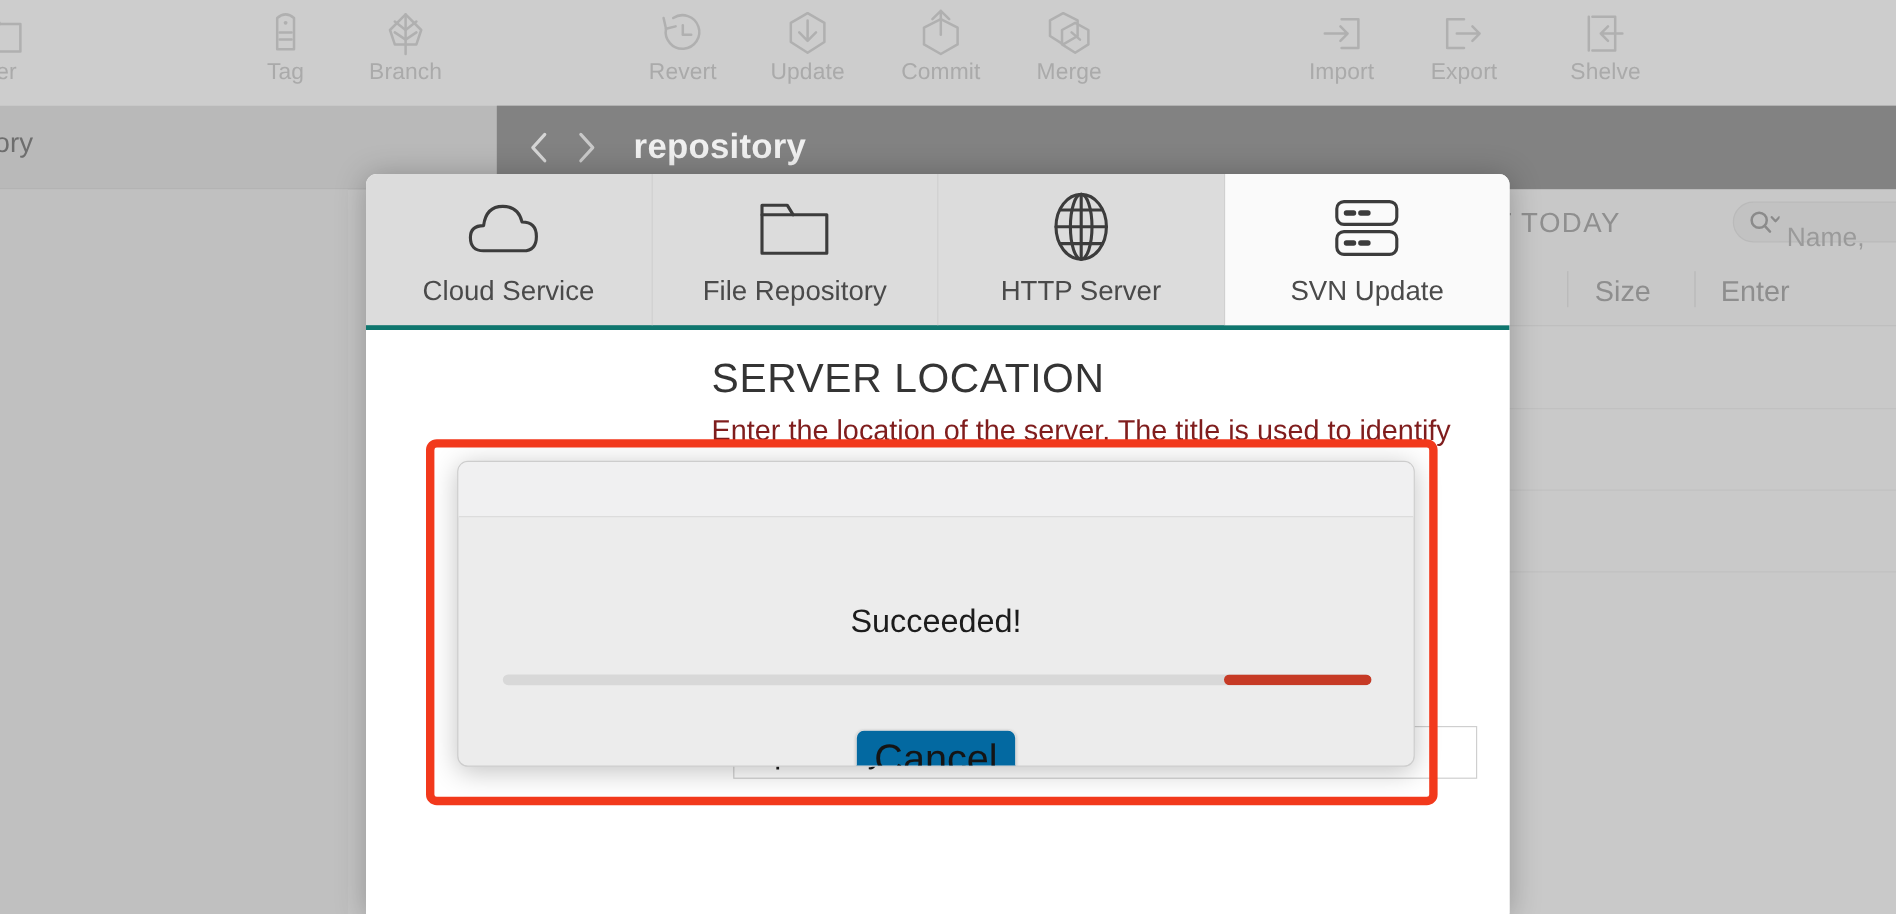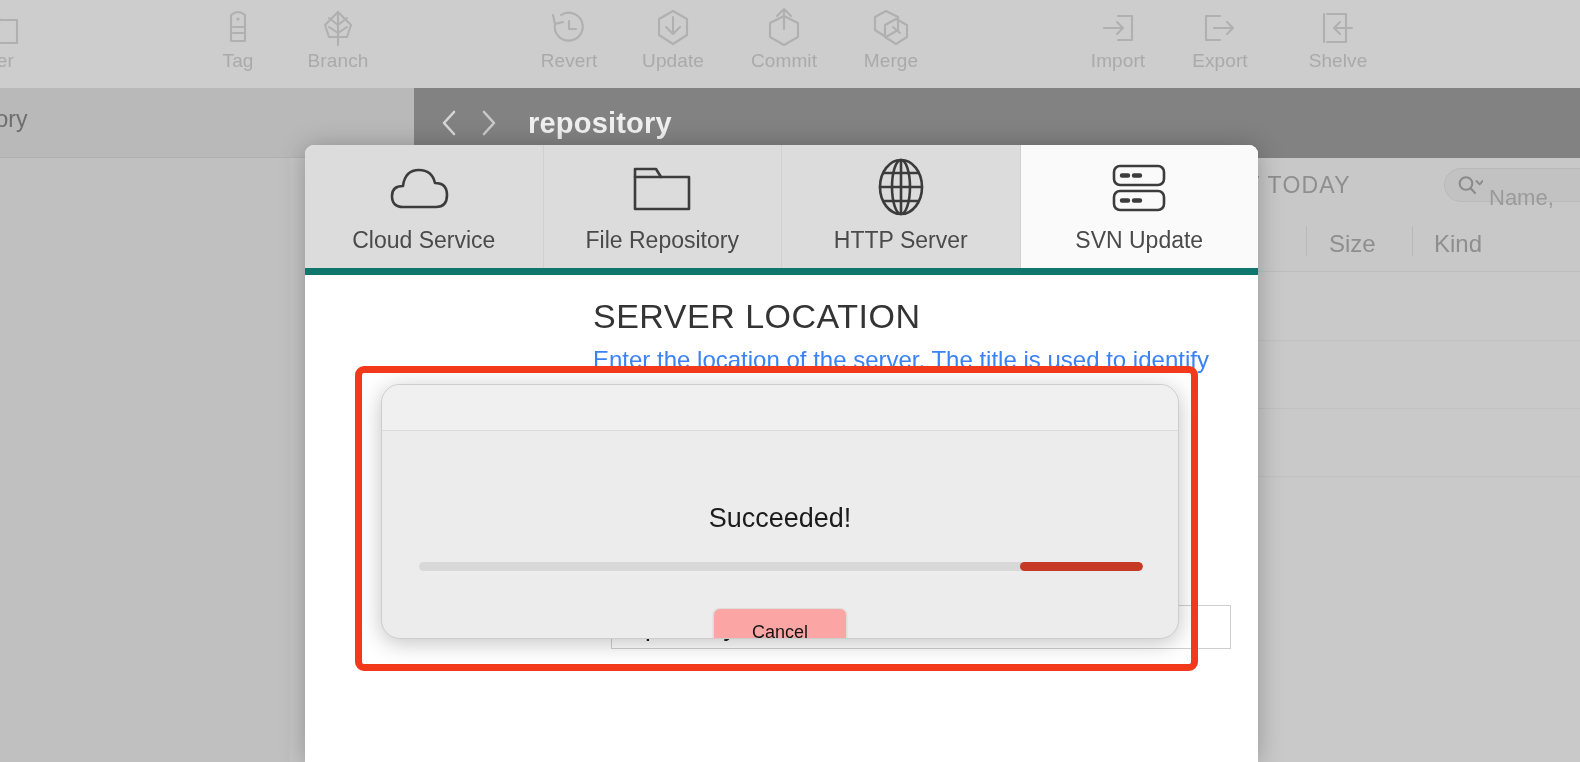--- a/index.html
+++ b/index.html
@@ -199,21 +199,21 @@
     background: #ffffff;
     border-radius: 9px 9px 0 0;
     box-shadow: 0 2px 26px rgba(0,0,0,.26);
     overflow: hidden;
   }
 
   .sheet-tabs {
     position: relative;
     height: 130px;
     background: #dcdcdc;
-    border-bottom: 7px solid #0f766e;
+    border-bottom: 4px solid #0f766e;
     display: flex;
   }
   .sheet-tab {
     flex: 1;
     display: flex;
     flex-direction: column;
     align-items: center;
     justify-content: center;
     gap: 10px;
     border-right: 1px solid #d0d0d0;
@@ -245,21 +245,21 @@
     left: 288px; top: 22px;
     font-size: 34px;
     color: #343434;
     letter-spacing: .5px;
   }
   .section-desc {
     position: absolute;
     left: 288px; top: 70px;
     width: 640px;
     font-size: 24px;
-    color: #3b82f6;
+    color: #7f1d1d;
     line-height: 30px;
   }
 
   .form-row {
     position: absolute;
     display: flex;
     align-items: center;
   }
   .form-label {
     font-size: 26px;
@@ -282,21 +282,21 @@
   .row-path .form-input { width: 620px; }
 
   
 
   .progress-modal {
     position: absolute;
     left: 381px; top: 384px;
     width: 798px; height: 255px;
     background: #ececec;
     border: 1px solid #cdcdcd;
-    border-radius: 19px;
+    border-radius: 9px;
     box-shadow: 0 4px 22px rgba(0,0,0,.24);
     overflow: hidden;
   }
   .pm-titlebar {
     height: 46px;
     background: #f0f0f1;
     border-bottom: 1px solid #dcdcdc;
   }
   .pm-body {
     position: relative;
@@ -323,28 +323,28 @@
     top: 0; height: 9px;
     border-radius: 5px;
   }
   .pm-cancel {
     position: absolute;
     left: 50%;
     transform: translateX(-50%);
     top: 177px;
     min-width: 134px;
     height: 48px;
-    background: #fca5a5;
+    background: #0369a1;
     border: 1px solid #dedede;
     border-radius: 7px;
     box-shadow: 0 1px 2px rgba(0,0,0,.13);
     display: flex;
     align-items: center;
     justify-content: center;
-    font-size: 18px;
+    font-size: 33px;
     color: #141414;
   }
 
   
 
   .annotation-box {
     position: absolute;
     left: 355px; top: 366px;
     width: 843px; height: 305px;
     border: 7px solid #f2391c;
@@ -486,21 +486,21 @@
   <div class="rows-area">
     <div class="row-line" style="top:68px"></div>
     <div class="row-line" style="top:136px"></div>
     <div class="row-line" style="top:204px"></div>
   </div>
 
   <div class="commit-today">IT TODAY</div>
   <div class="colsep s1"></div>
   <div class="colsep s2"></div>
   <div class="colhead size">Size</div>
-  <div class="colhead kind">Kind</div>
+  <div class="colhead kind">Enter</div>
 
   <div class="search-field">
     <svg width="26" height="22" viewBox="0 0 26 22" fill="none">
       <circle cx="9" cy="9.5" r="6.3" stroke="#8b8b8b" stroke-width="2.1"></circle>
       <path d="M13.6 14.2 L18 19" stroke="#8b8b8b" stroke-width="2.1" stroke-linecap="round"></path>
       <path d="M19.5 7 L22.6 10.4 L25.7 7" stroke="#8b8b8b" stroke-width="1.9" stroke-linecap="round" stroke-linejoin="round"></path>
     </svg>
     <span class="search-ph">Name, </span>
   </div>
 

